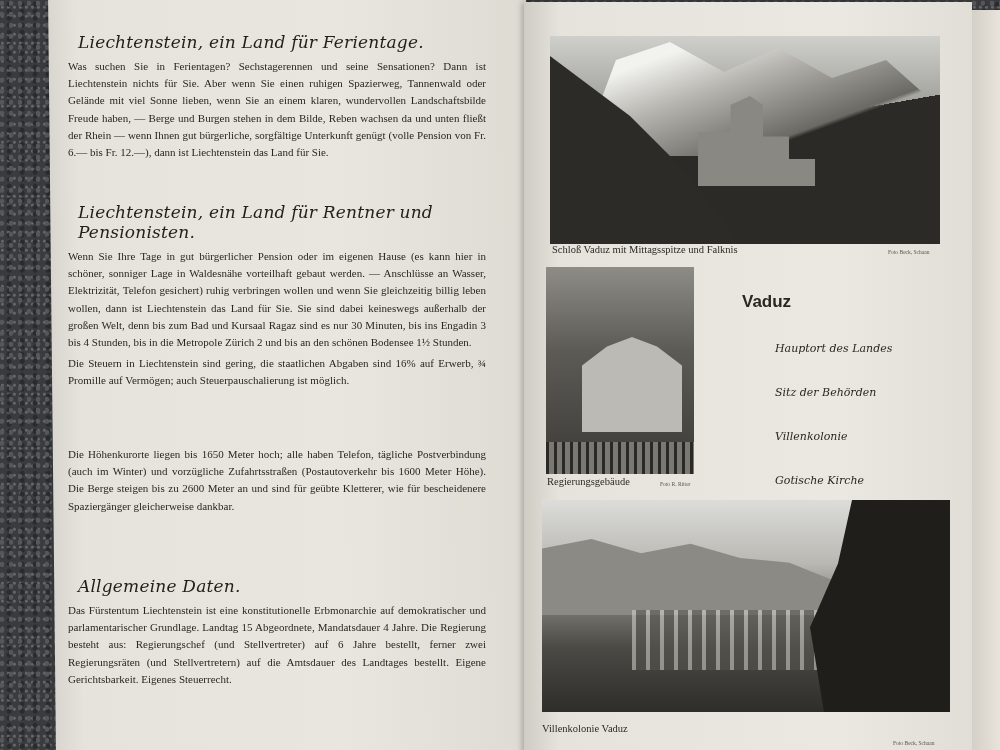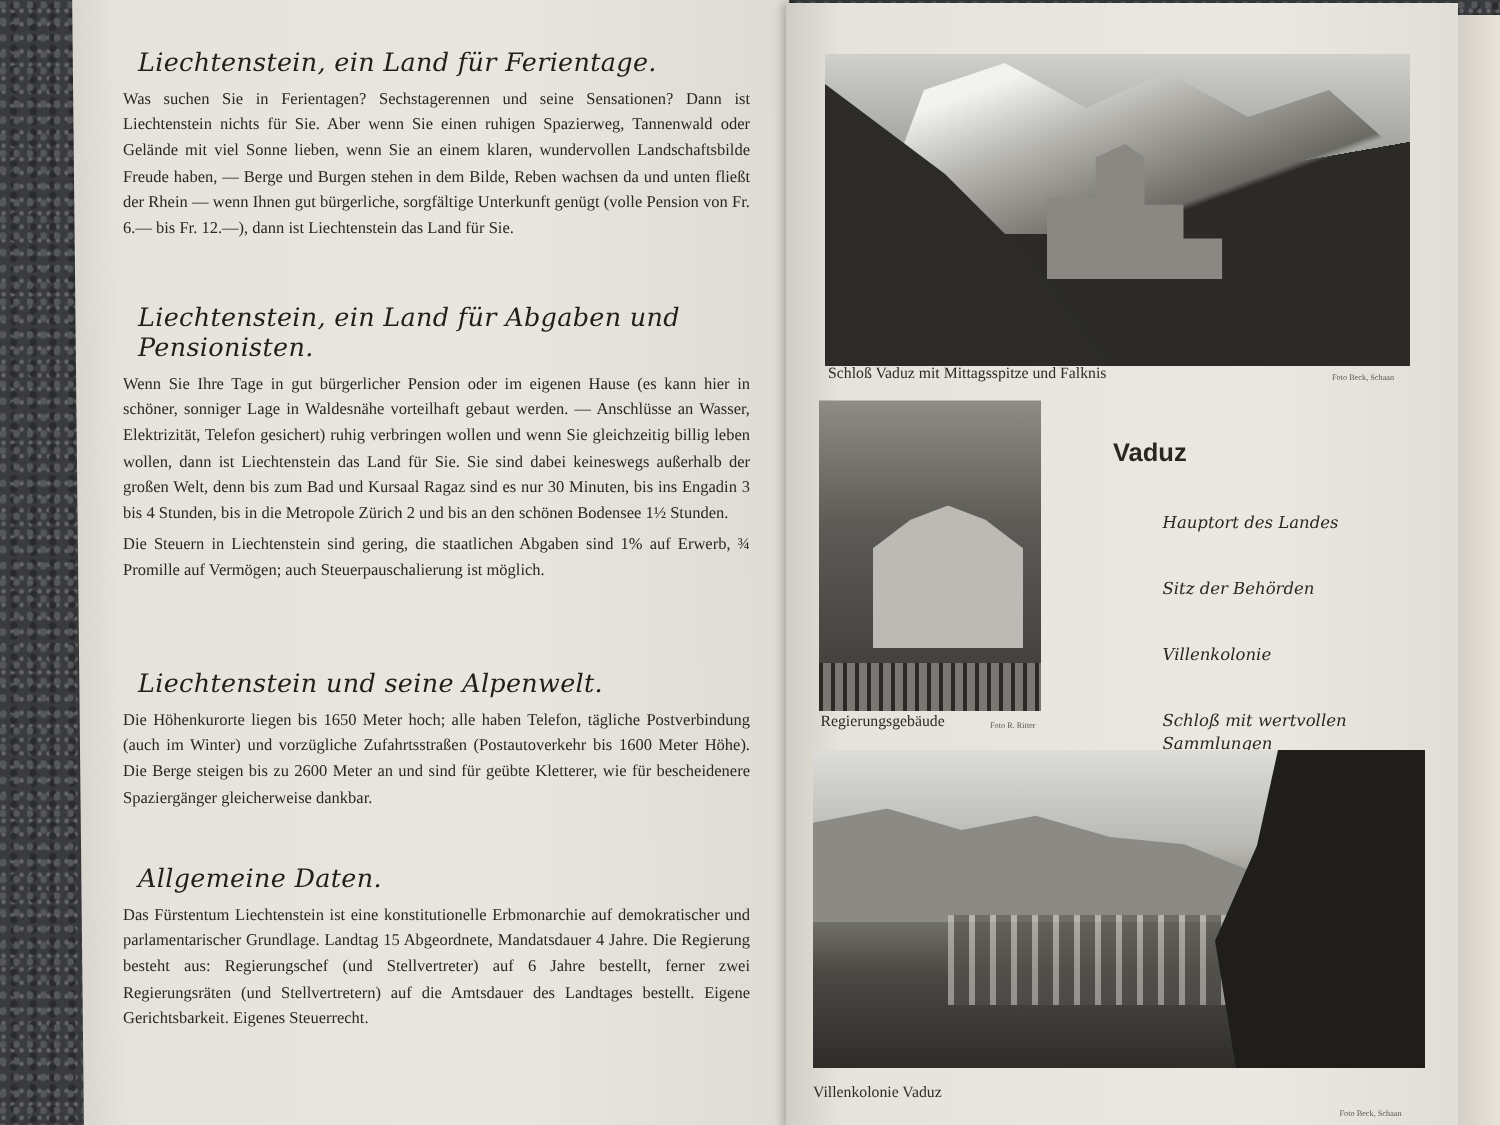--- a/index.html
+++ b/index.html
@@ -13,21 +13,21 @@
     font-family:"Liberation Serif", serif;}
   .page-left{position:absolute;left:48px;top:-10px;width:478px;height:775px;
     background:linear-gradient(90deg,#d9d6cf 0%,#e6e3dc 6%,#e9e6df 60%,#dedbd3 100%);
     transform:rotate(-0.6deg);transform-origin:top left;
     box-shadow:2px 0 6px rgba(0,0,0,.35);}
   .page-right{position:absolute;left:524px;top:2px;width:448px;height:760px;
     background:linear-gradient(90deg,#cfccc4 0%,#e6e3dc 8%,#ebe8e2 70%,#e1ded7 100%);
     box-shadow:-2px 0 6px rgba(0,0,0,.25);}
   .page-edge{position:absolute;left:972px;top:10px;width:28px;height:740px;
     background:linear-gradient(90deg,#d4d0c7,#e8e4dc);}
-  .section{position:absolute;left:82px;width:418px;color:#2a2622;}
+  .section{position:absolute;left:68px;width:418px;color:#2a2622;}
   .section h2{margin:0 0 6px 10px;font-family:"DejaVu Serif", serif;font-style:italic;
     font-weight:normal;font-size:17px;letter-spacing:0.2px;color:#221e1b;}
   .section p{margin:0 0 4px 0;font-size:11px;line-height:17.2px;text-align:justify;}
   .s1{top:32px;} .s2{top:202px;} .s3{top:446px;} .s4{top:576px;}
   .photo{position:absolute;overflow:hidden;}
   .photo1{left:550px;top:36px;width:390px;height:208px;
     background:
       linear-gradient(170deg,transparent 0 46%,#2b2a26 46%),
       linear-gradient(180deg,#cfcfcb 0%,#a5a5a0 30%,#6f6e69 55%,#3a3935 100%);}
   .photo1 .mtn{position:absolute;left:30px;top:0;width:360px;height:120px;
@@ -66,27 +66,26 @@
 <div class="page-left"></div>
 <div class="page-right"></div>
 <div class="page-edge"></div>
 
 <div class="section s1">
   <h2>Liechtenstein, ein Land für Ferientage.</h2>
   <p>Was suchen Sie in Ferientagen? Sechstagerennen und seine Sensationen? Dann ist Liechtenstein nichts für Sie. Aber wenn Sie einen ruhigen Spazierweg, Tannenwald oder Gelände mit viel Sonne lieben, wenn Sie an einem klaren, wundervollen Landschaftsbilde Freude haben, — Berge und Burgen stehen in dem Bilde, Reben wachsen da und unten fließt der Rhein — wenn Ihnen gut bürgerliche, sorgfältige Unterkunft genügt (volle Pension von Fr. 6.— bis Fr. 12.—), dann ist Liechtenstein das Land für Sie.</p>
 </div>
 
 <div class="section s2">
-  <h2>Liechtenstein, ein Land für Abgaben und Pensionisten.</h2>
+  <h2>Liechtenstein, ein Land für Rentner und Pensionisten.</h2>
   <p>Wenn Sie Ihre Tage in gut bürgerlicher Pension oder im eigenen Hause (es kann hier in schöner, sonniger Lage in Waldesnähe vorteilhaft gebaut werden. — Anschlüsse an Wasser, Elektrizität, Telefon gesichert) ruhig verbringen wollen und wenn Sie gleichzeitig billig leben wollen, dann ist Liechtenstein das Land für Sie. Sie sind dabei keineswegs außerhalb der großen Welt, denn bis zum Bad und Kursaal Ragaz sind es nur 30 Minuten, bis ins Engadin 3 bis 4 Stunden, bis in die Metropole Zürich 2 und bis an den schönen Bodensee 1½ Stunden.</p>
-  <p>Die Steuern in Liechtenstein sind gering, die staatlichen Abgaben sind 1% auf Erwerb, ¾ Promille auf Vermögen; auch Steuerpauschalierung ist möglich.</p>
+  <p>Die Steuern in Liechtenstein sind gering, die staatlichen Abgaben sind 16% auf Erwerb, ¾ Promille auf Vermögen; auch Steuerpauschalierung ist möglich.</p>
 </div>
 
 <div class="section s3">
-  <h2>Liechtenstein und seine Alpenwelt.</h2>
   <p>Die Höhenkurorte liegen bis 1650 Meter hoch; alle haben Telefon, tägliche Postverbindung (auch im Winter) und vorzügliche Zufahrtsstraßen (Postautoverkehr bis 1600 Meter Höhe). Die Berge steigen bis zu 2600 Meter an und sind für geübte Kletterer, wie für bescheidenere Spaziergänger gleicherweise dankbar.</p>
 </div>
 
 <div class="section s4">
   <h2>Allgemeine Daten.</h2>
   <p>Das Fürstentum Liechtenstein ist eine konstitutionelle Erbmonarchie auf demokratischer und parlamentarischer Grundlage. Landtag 15 Abgeordnete, Mandatsdauer 4 Jahre. Die Regierung besteht aus: Regierungschef (und Stellvertreter) auf 6 Jahre bestellt, ferner zwei Regierungsräten (und Stellvertretern) auf die Amtsdauer des Landtages bestellt. Eigene Gerichtsbarkeit. Eigenes Steuerrecht.</p>
 </div>
 
 <div class="photo photo1">
   <div class="mtn"></div>
@@ -101,21 +100,20 @@
   <div class="fence"></div>
 </div>
 <div class="caption" style="left:547px;top:476px;">Regierungsgebäude</div>
 <div class="credit" style="left:660px;top:481px;">Foto R. Ritter</div>
 
 <div class="vaduz-box">
   <div class="vaduz-title">Vaduz</div>
   <div class="vaduz-item">Hauptort des Landes</div>
   <div class="vaduz-item">Sitz der Behörden</div>
   <div class="vaduz-item">Villenkolonie</div>
-  <div class="vaduz-item" style="width:130px;">Schloß mit wertvollen Sammlungen</div>
   <div class="vaduz-item">Gotische Kirche</div>
   <div class="vaduz-info">Auskünfte: Verkehrsverein Vaduz</div>
 </div>
 
 <div class="photo photo3">
   <div class="ridge"></div>
   <div class="village"></div>
   <div class="tree"></div>
 </div>
 <div class="caption" style="left:542px;top:723px;">Villenkolonie Vaduz</div>

